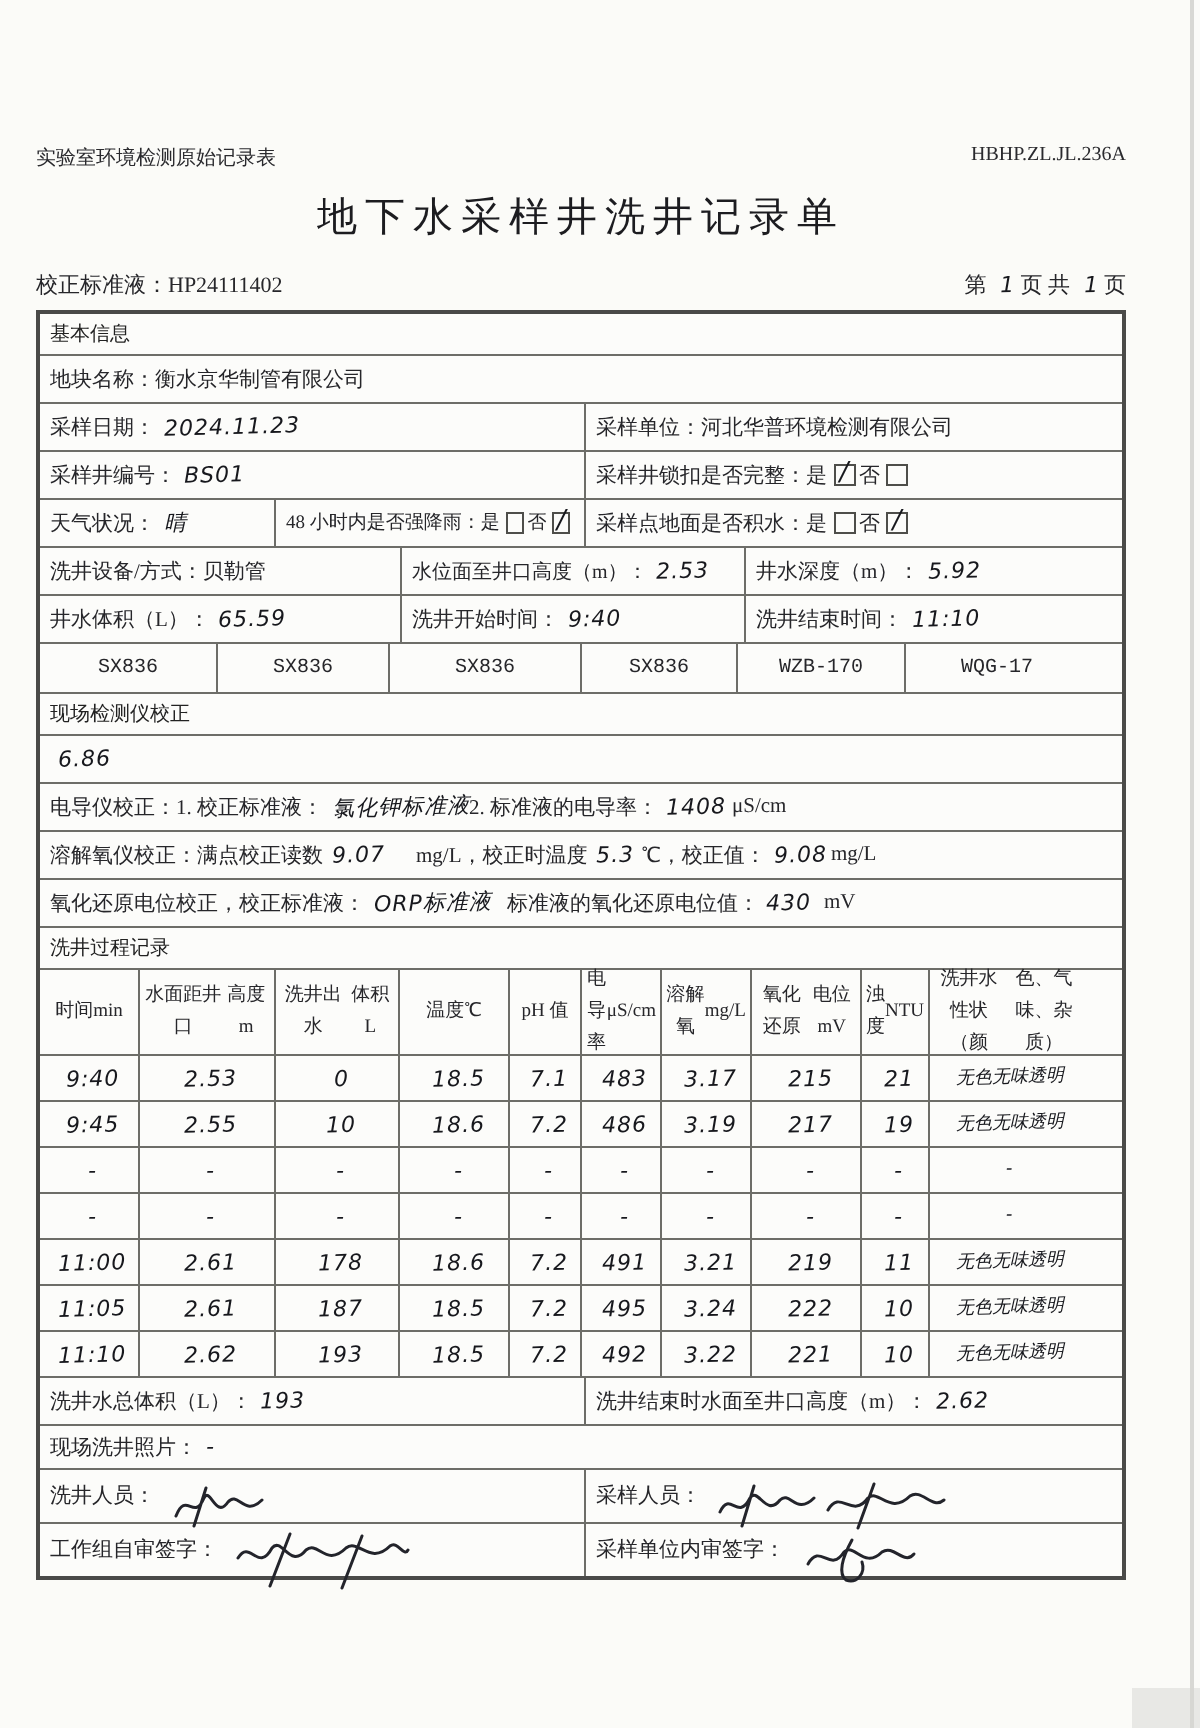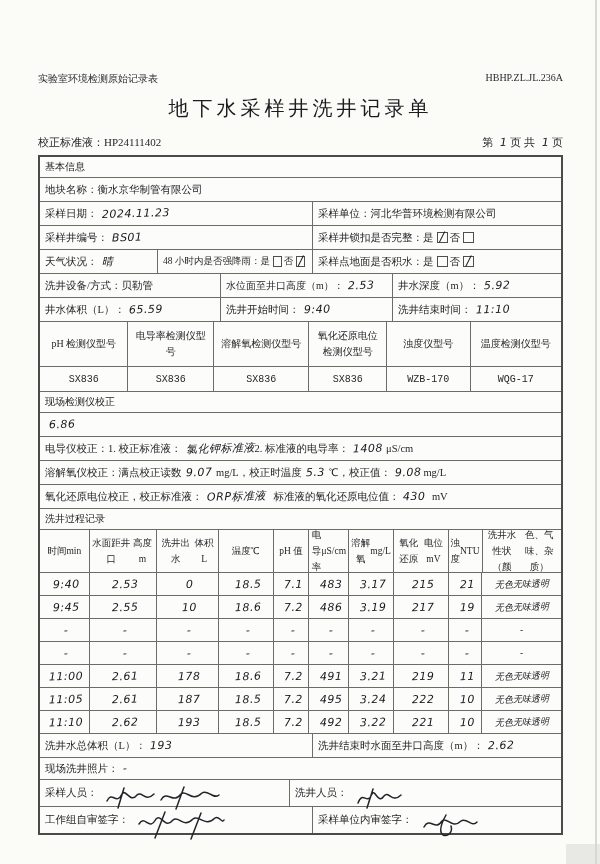--- a/index.html
+++ b/index.html
@@ -1,18 +1,18 @@
 <!DOCTYPE html>
 <html><head>
 <meta charset="utf-8">
 <style>
   html,body{margin:0;padding:0;background:#e8e8e6;}
   .page{position:relative;width:600px;height:864px;background:#fbfbf8;
         font-family:"Liberation Serif",serif;color:#26262a;overflow:hidden;margin:0 auto;}
-  .inner{padding:72px 37px 0 38px;}
+  .inner{padding:72px 37px 0 18px;}
   .toprow{display:flex;justify-content:space-between;font-size:10px;color:#2a2a2e;}
   .title{text-align:center;font-size:20px;font-weight:normal;letter-spacing:4px;margin-top:9px;color:#1c1c20;}
   .metarow{display:flex;justify-content:space-between;align-items:flex-end;font-size:11px;margin-top:13px;}
   .tbl{border:2px solid #4a4a48;margin-top:5px;font-size:10.5px;background:#fcfcfa;}
   .row{display:flex;border-top:1px solid #6d6d68;}
   .row:first-child{border-top:none;}
   .cell{display:flex;align-items:center;padding:0 5px;border-left:1px solid #6d6d68;box-sizing:border-box;overflow:visible;white-space:nowrap;}
   .cell:first-child{border-left:none;}
   .grow{flex:1 1 auto;}
   .h20{height:20px}.h21{height:21px}.h22{height:22px}.h23{height:23px}.h24{height:24px}
@@ -150,28 +150,20 @@
         <div class="cell w172">
           <span>洗井开始时间：</span>
             <span class="hw">9:40</span>
         </div>
         <div class="cell grow">
           <span>洗井结束时间：</span>
             <span class="hw">11:10</span>
         </div>
       </div>
 
-      <div class="row h44">
-        <div class="cell icell ic0">pH 检测仪型号</div>
-        <div class="cell icell ic1">电导率检测仪型号</div>
-        <div class="cell icell ic2">溶解氧检测仪型号</div>
-        <div class="cell icell ic3">氧化还原电位检测仪型号</div>
-        <div class="cell icell ic4">浊度仪型号</div>
-        <div class="cell icell ic5">温度检测仪型号</div>
-      </div>
       <div class="row h24">
         <div class="cell mcell ic0">SX836</div>
         <div class="cell mcell ic1">SX836</div>
         <div class="cell mcell ic2">SX836</div>
         <div class="cell mcell ic3">SX836</div>
         <div class="cell mcell ic4">WZB-170</div>
         <div class="cell mcell ic5">WQG-17</div>
       </div>
 
       <div class="row h20">
@@ -191,21 +183,21 @@
           <span style="margin-left:0;">2. 标准液的电导率：</span>
           <span class="hw">1408</span>
           <span style="margin-left:3px;">μS/cm</span>
         </div>
       </div>
 
       <div class="row h23">
         <div class="cell grow">
           <span>溶解氧仪校正：满点校正读数</span>
           <span class="hw">9.07</span>
-          <span style="margin-left:4px;">mg/L，校正时温度</span>
+          <span style="margin-left:16px;">mg/L，校正时温度</span>
           <span class="hw">5.3</span>
           <span style="margin-left:4px;">℃，校正值：</span>
           <span class="hw">9.08</span>
           <span style="margin-left:2px;">mg/L</span>
         </div>
       </div>
 
       <div class="row h23">
         <div class="cell grow">
           <span>氧化还原电位校正，校正标准液：</span>
@@ -500,30 +492,30 @@
       </div>
 
       <div class="row h21">
         <div class="cell grow">
           <span>现场洗井照片：</span>
             <span class="hw">-</span>
         </div>
       </div>
 
       <div class="row h26">
+        <div class="cell w272 sig">
+          <span>洗井人员：</span>
+          <svg width="52" height="24" viewBox="0 0 52 24">
+            <path d="M4 17 C9 4 13 20 18 8 C21 2 24 19 30 10 C35 4 38 18 47 9 M19 3 L13 22" fill="none" stroke="#23242b" stroke-width="1.5" stroke-linecap="round"></path>
+          </svg>
+        </div>
         <div class="cell grow sig">
           <span>采样人员：</span>
           <svg width="118" height="26" viewBox="0 0 118 26">
             <path d="M3 16 C8 5 12 21 18 9 C22 3 26 19 33 10 C38 5 41 18 50 9 M20 3 L14 23 M57 15 C63 4 69 20 77 9 C82 4 88 18 98 8 C104 4 109 15 115 10 M80 2 L72 24" fill="none" stroke="#23242b" stroke-width="1.5" stroke-linecap="round"></path>
-          </svg>
-        </div>
-        <div class="cell w272 sig">
-          <span>洗井人员：</span>
-          <svg width="52" height="24" viewBox="0 0 52 24">
-            <path d="M4 17 C9 4 13 20 18 8 C21 2 24 19 30 10 C35 4 38 18 47 9 M19 3 L13 22" fill="none" stroke="#23242b" stroke-width="1.5" stroke-linecap="round"></path>
           </svg>
         </div>
       </div>
 
       <div class="row h26">
         <div class="cell w272 sig">
           <span>工作组自审签字：</span>
           <svg width="92" height="30" viewBox="0 0 92 30">
             <path d="M4 14 C10 4 14 22 21 9 C26 3 30 20 38 10 C44 5 48 19 58 9 C64 4 70 18 80 8 C84 5 87 14 89 10 M30 2 L20 28 M66 3 L56 29" fill="none" stroke="#23242b" stroke-width="1.5" stroke-linecap="round"></path>
           </svg>

